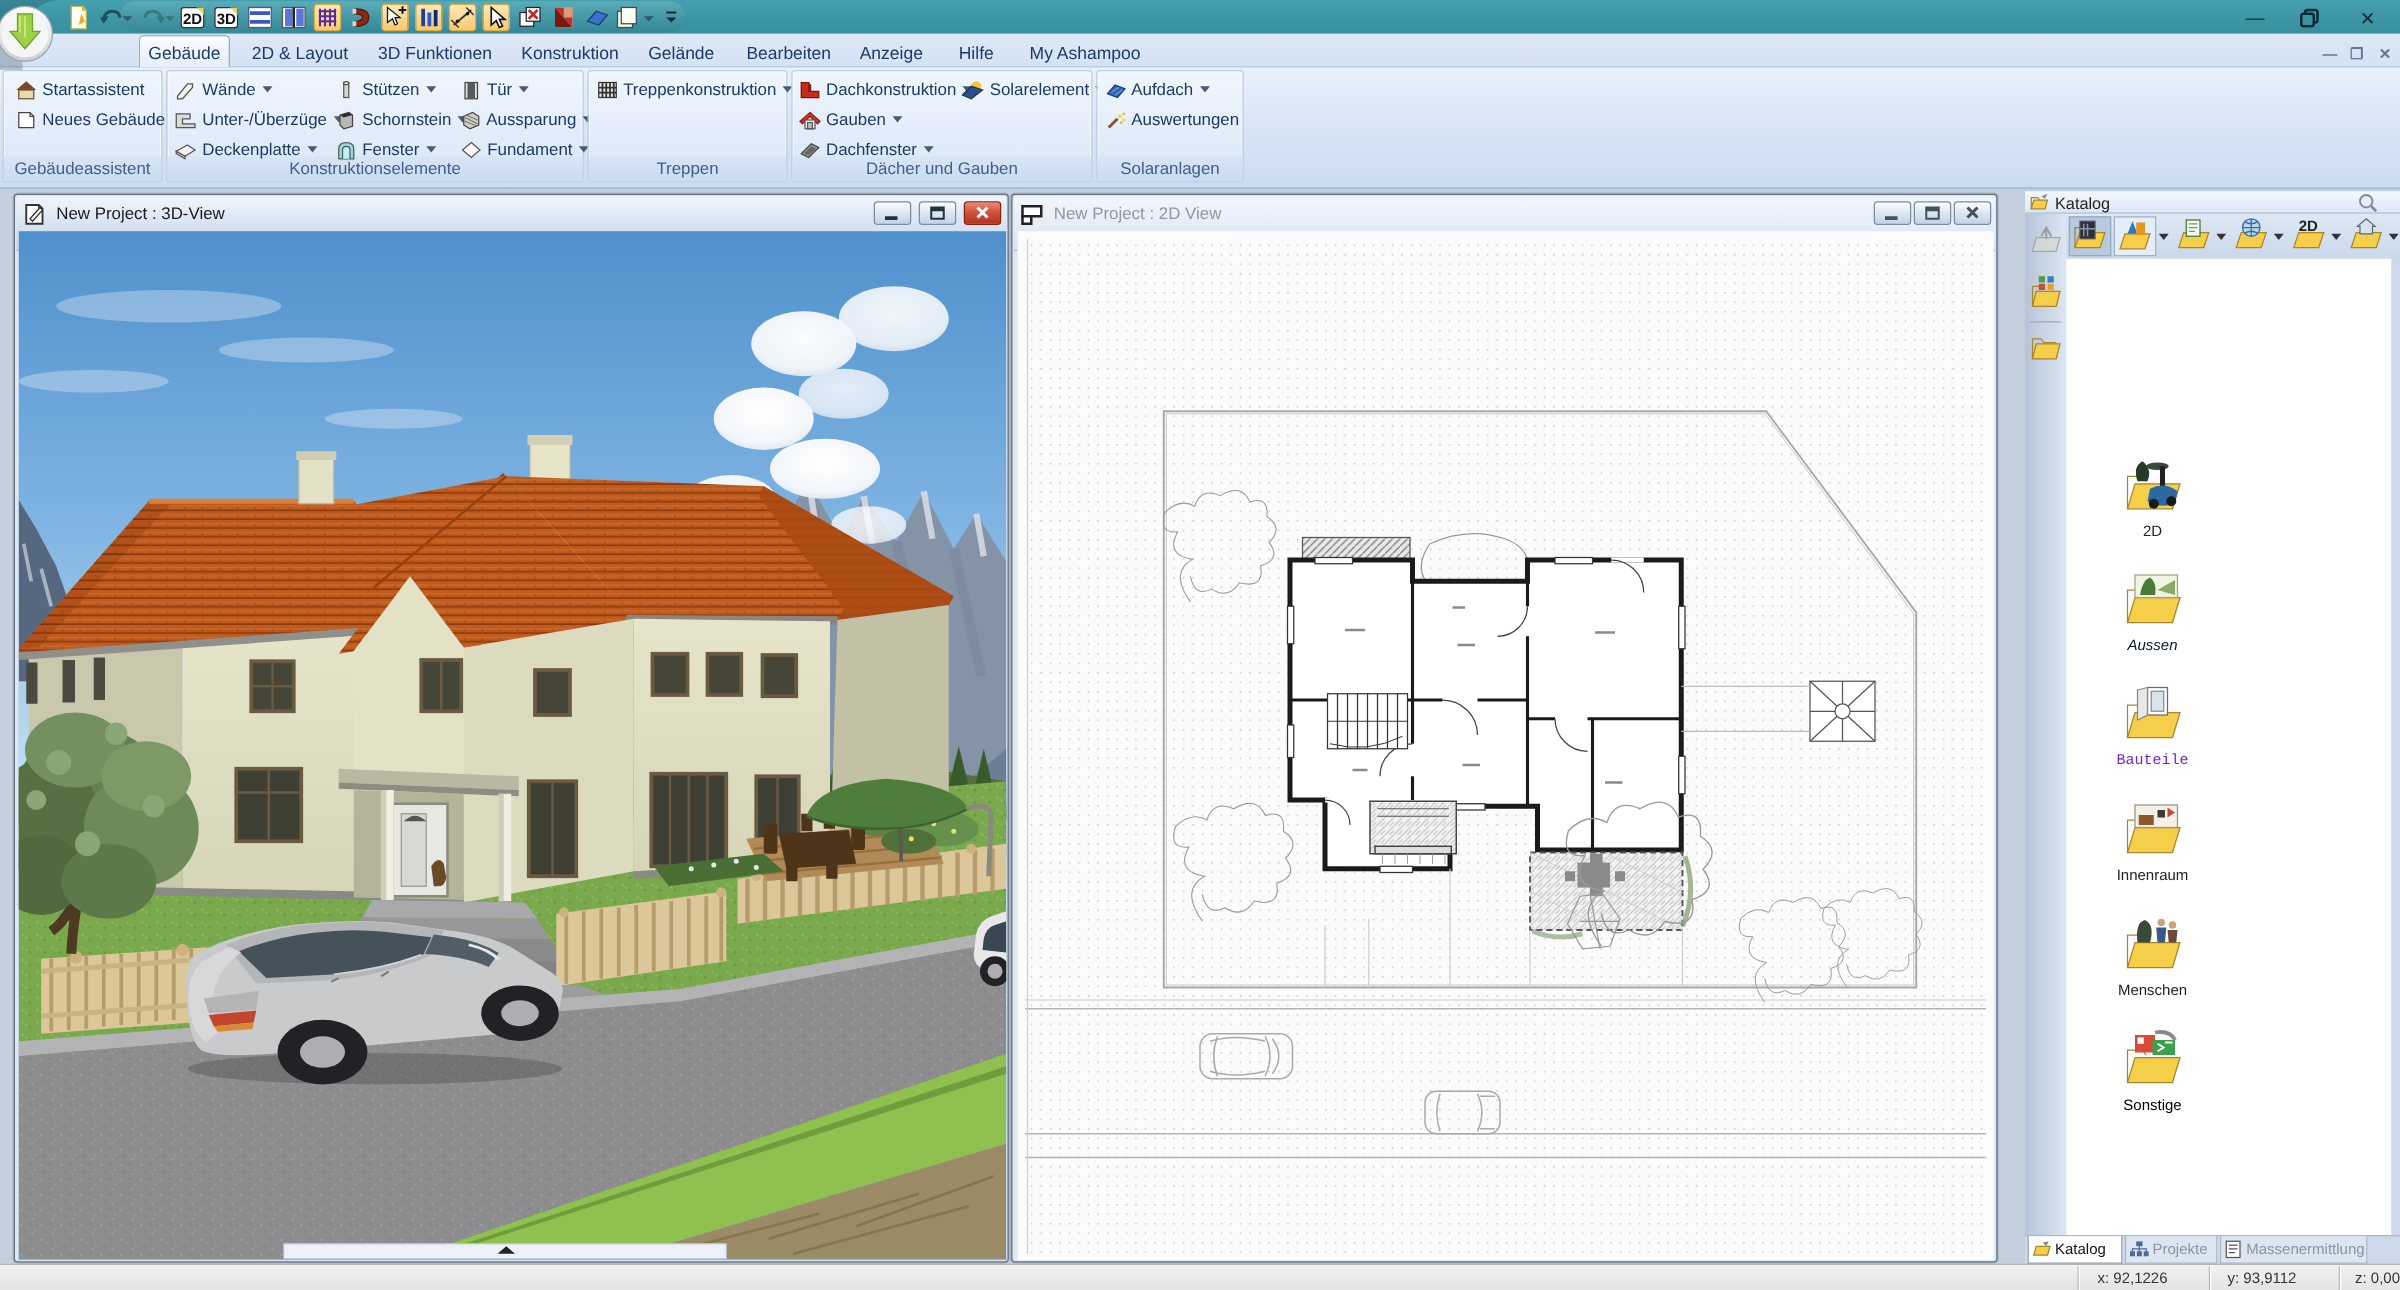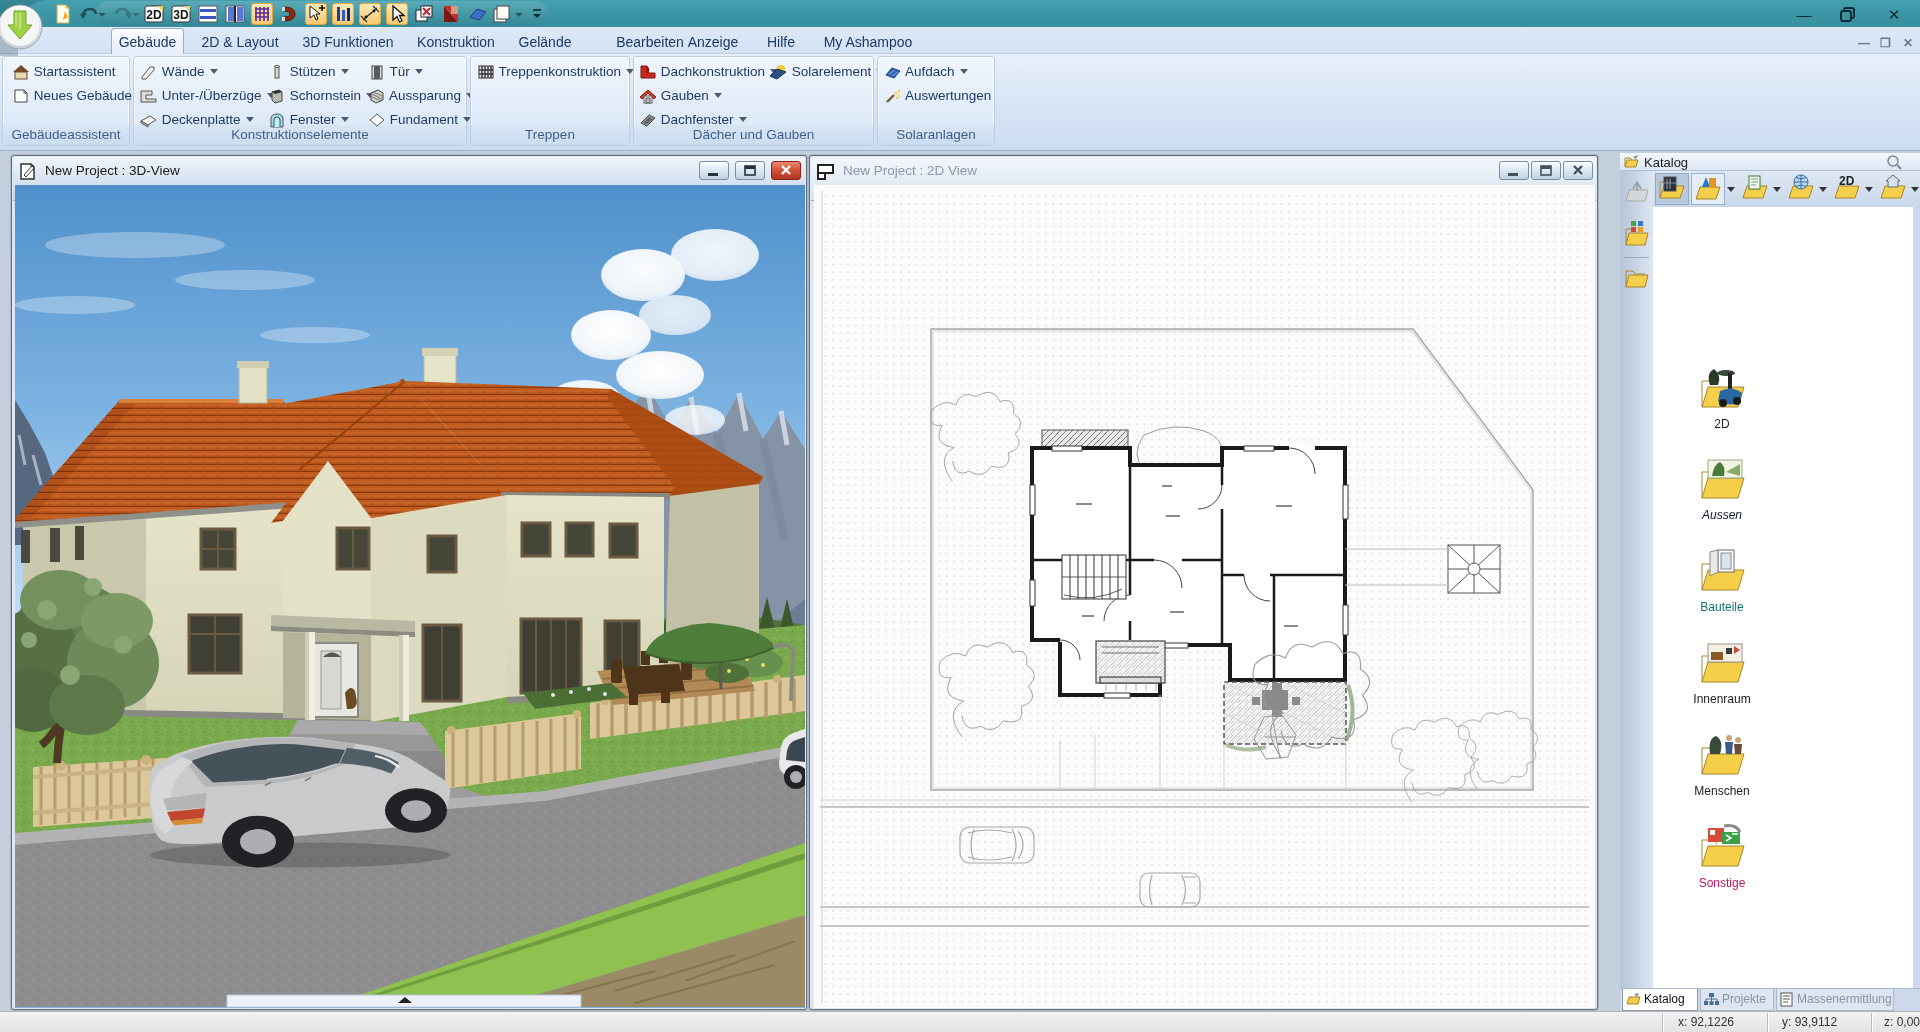--- a/index.html
+++ b/index.html
@@ -200,21 +200,21 @@
     <div class="mtab" style="left:111px; width:73px;">Gebäude</div>
 
     <div class="mtab" style="left:196px; width:88px;">2D &amp; Layout</div>
 
     <div class="mtab" style="left:298px; width:100px;">3D Funktionen</div>
 
     <div class="mtab" style="left:412px; width:88px;">Konstruktion</div>
 
     <div class="mtab" style="left:512px; width:66px;">Gelände</div>
 
-    <div class="mtab" style="left:611px; width:78px;">Bearbeiten</div>
+    <div class="mtab" style="left:592px; width:78px;">Bearbeiten</div>
 
     <div class="mtab" style="left:682px; width:62px;">Anzeige</div>
 
     <div class="mtab" style="left:758px; width:46px;">Hilfe</div>
 
     <div class="mtab" style="left:816px; width:104px;">My Ashampoo</div>
   </div>
 
   <div class="mwb" style="left:1858px;">—</div>
   <div class="mwb" style="left:1880px;">❐</div>
@@ -1016,21 +1016,21 @@
     </div>
 
     <div style="position:absolute; left:70px; top:395px; width:64px; height:66px; text-align:center;">
       <svg width="52" height="48">
           <path d="M6 42 L12 22 H48 L42 42 Z" fill="#f5cf4a" stroke="#a8862a"></path>
           <path d="M6 42 V16 H18 L21 20" fill="none" stroke="#a8862a"></path>
           <rect x="22" y="2" width="16" height="22" fill="#fff" stroke="#6a6a6a"></rect>
           <rect x="25" y="5" width="10" height="16" fill="#d8e4ea" stroke="#8a8a8a"></rect>
           <path d="M14 4 L22 2 L22 24 L14 28 Z" fill="#e8e8e8" stroke="#8a8a8a"></path>
         </svg>
-      <div style="font-size:12px; color:#0f766e;">Bauteile</div>
+      <div style="font-size:12px; color:#6d28d9;font-family:Liberation Mono, monospace;">Bauteile</div>
     </div>
 
     <div style="position:absolute; left:66px; top:487px; width:72px; height:66px; text-align:center;">
       <svg width="52" height="48">
           <path d="M6 42 L12 22 H48 L42 42 Z" fill="#f5cf4a" stroke="#a8862a"></path>
           <path d="M6 42 V16 H18 L21 20" fill="none" stroke="#a8862a"></path>
           <rect x="12" y="4" width="34" height="18" fill="#f4f0e4" stroke="#9a9488"></rect>
           <rect x="15" y="12" width="12" height="8" fill="#8a5a2a"></rect>
           <rect x="30" y="8" width="6" height="6" fill="#3a3a3a"></rect>
           <path d="M38 6 l6 4 -6 4 z" fill="#c04a3a"></path>
@@ -1054,21 +1054,21 @@
     <div style="position:absolute; left:68px; top:671px; width:68px; height:66px; text-align:center;">
       <svg width="52" height="48">
           <path d="M6 42 L12 22 H48 L42 42 Z" fill="#f5cf4a" stroke="#a8862a"></path>
           <path d="M6 42 V16 H18 L21 20" fill="none" stroke="#a8862a"></path>
           <rect x="12" y="4" width="16" height="14" fill="#d84a3a"></rect>
           <rect x="14" y="6" width="5" height="5" fill="#fff"></rect>
           <rect x="26" y="8" width="18" height="12" fill="#3aa04a"></rect>
           <path d="M30 11 l5 3 -5 3 M36 10 h6" stroke="#fff" stroke-width="1.5" fill="none"></path>
           <path d="M28 2 Q40 0 44 8" stroke="#8a8a8a" stroke-width="3" fill="none"></path>
         </svg>
-      <div style="font-size:12px; color:#be185d;">Sonstige</div>
+      <div style="font-size:12px; color:#000000;">Sonstige</div>
     </div>
 
     <div style="position:absolute; left:0; top:835px; width:300px; height:23px; background:#cdd9ea; border-top:1px solid #aab8cc;">
       <div style="position:absolute; left:2px; top:0px; width:76px; height:22px; background:#fff; border:1px solid #8a9ab0; border-top:none; font-size:12px; color:#111;">
         <svg style="position:absolute; left:3px; top:4px;" width="15" height="13">
             <path d="M1 11 L3 4 H14 L12 11 Z" fill="#f5cf4a" stroke="#a8862a"></path>
             <path d="M8 1 L13 0 L11 4" fill="#8a8a8a"></path>
           </svg>
         <span style="position:absolute; left:21px; top:3px;">Katalog</span>
       </div>

